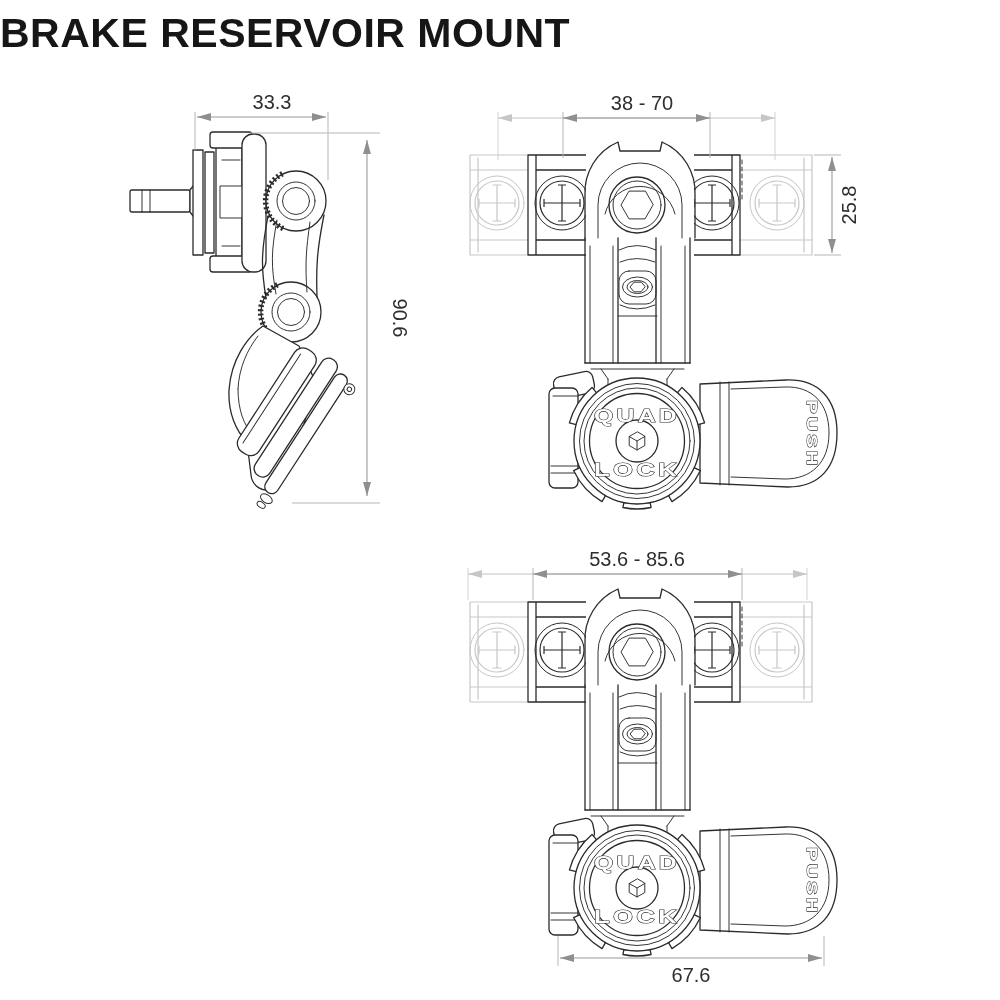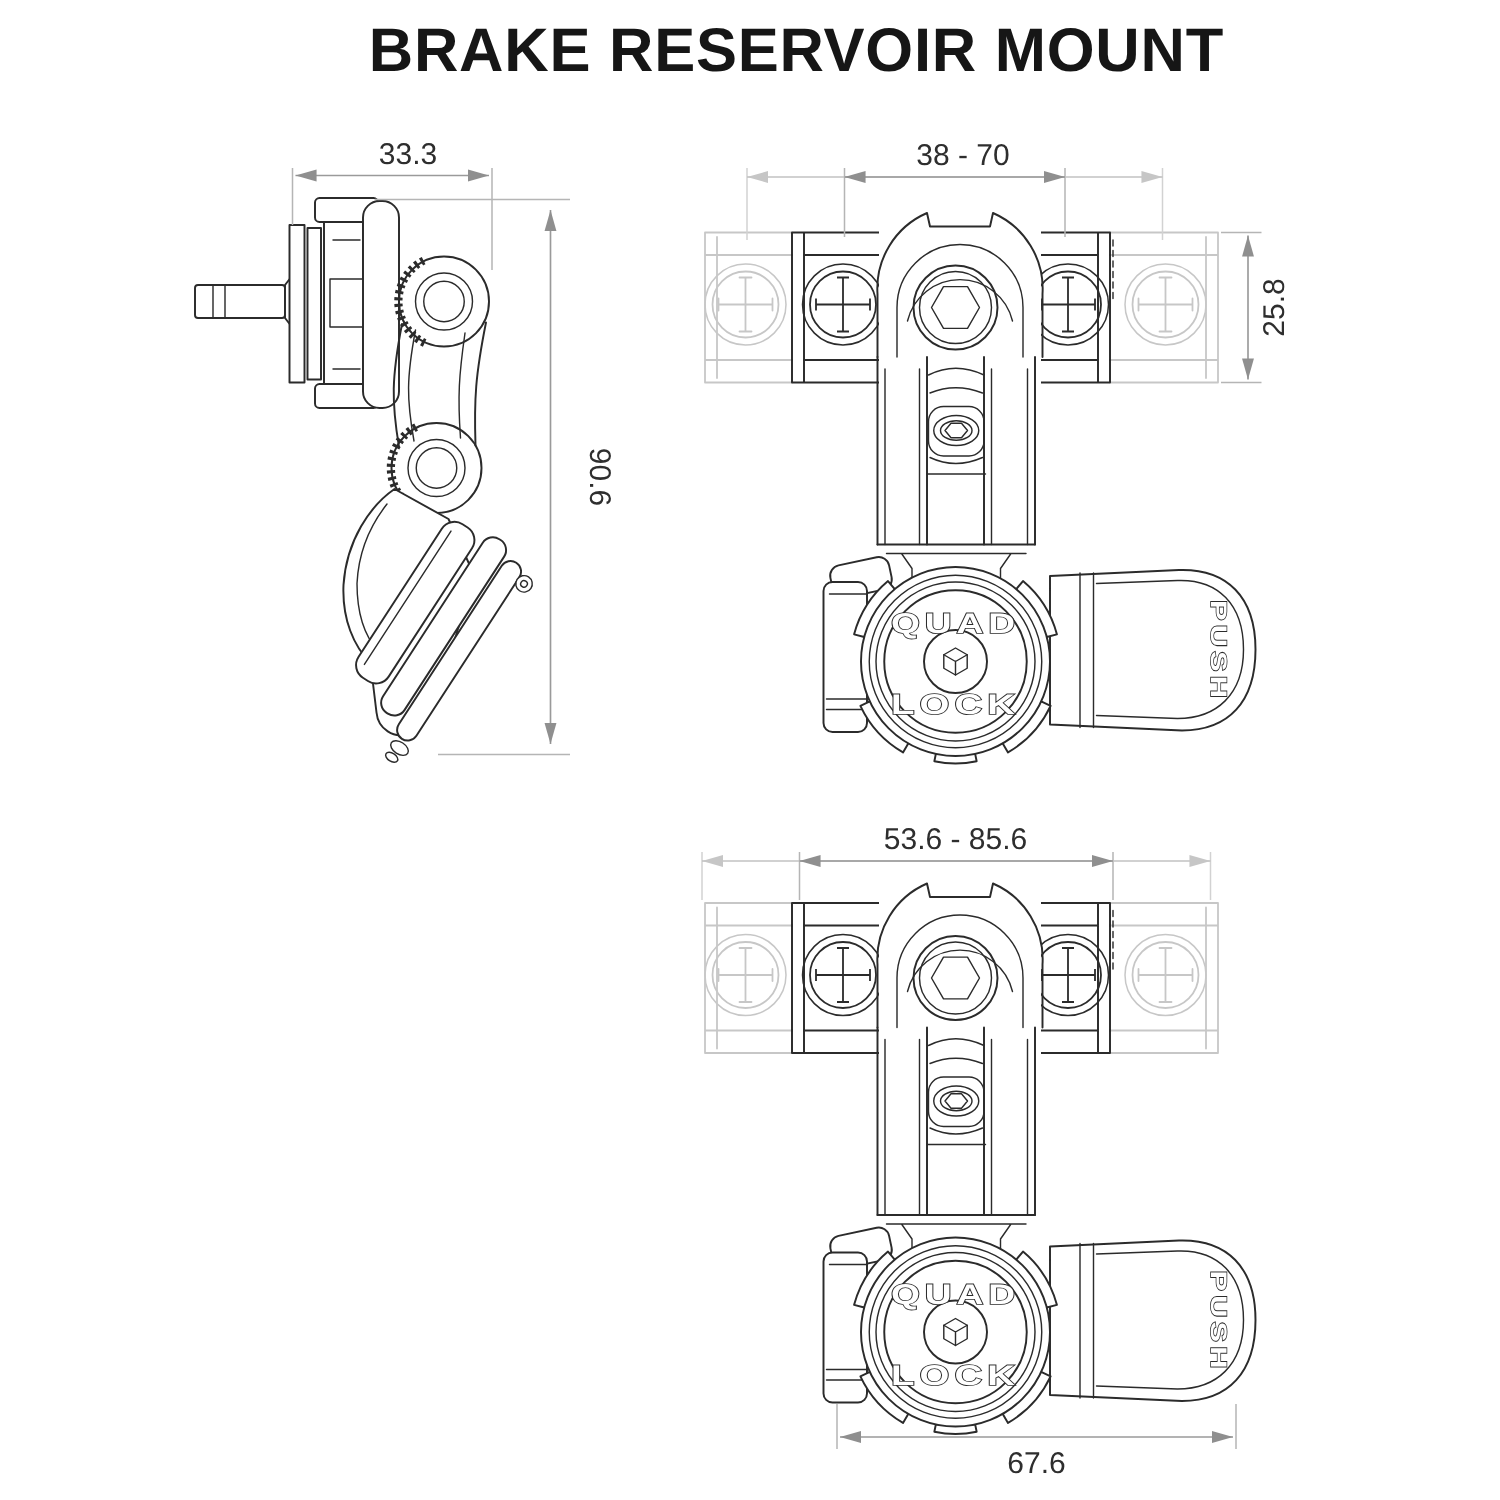--- a/index.html
+++ b/index.html
@@ -1,18 +1,18 @@
 <!DOCTYPE html>
 <html><head>
 <meta charset="utf-8">
 <style>
   html,body{margin:0;padding:0;background:#fff;}
   .page{position:relative;width:1000px;height:1000px;background:#fff;overflow:hidden;
         font-family:"Liberation Sans",sans-serif;}
-  .title{position:absolute;top:10px;left:0;width:816px;margin:0;text-align:right;
+  .title{position:absolute;top:10px;left:0;width:816px;margin:0;text-align:left;
          font-size:41px;font-weight:700;letter-spacing:.5px;color:#161616;
          font-family:"Liberation Sans",sans-serif;}
   svg{position:absolute;left:0;top:0;}
   .ln{stroke:#2b2b2b;fill:none;stroke-width:1.3;stroke-linecap:round;stroke-linejoin:round;}
   .lnf{stroke:#2b2b2b;fill:#fff;stroke-width:1.3;stroke-linejoin:round;}
   .thin{stroke:#2b2b2b;fill:none;stroke-width:.95;stroke-linecap:round;stroke-linejoin:round;}
   .thinf{stroke:#2b2b2b;fill:#fff;stroke-width:.95;stroke-linejoin:round;}
   .ghost{stroke:#c7c7c7;fill:none;stroke-width:1.2;stroke-linecap:round;stroke-linejoin:round;}
   .teeth{stroke:#2b2b2b;fill:none;stroke-width:5.5;stroke-dasharray:2 2.4;}
   .dimln{stroke:#9a9a9a;fill:none;stroke-width:1.1;}

